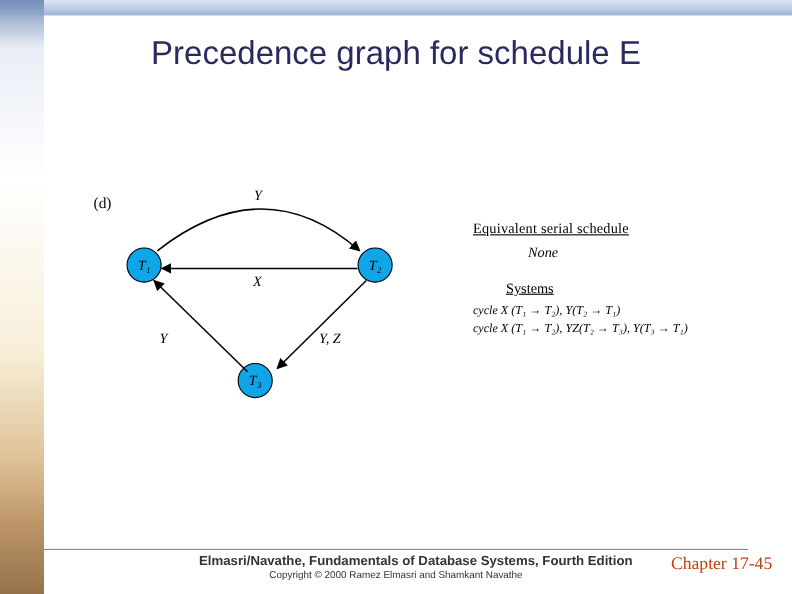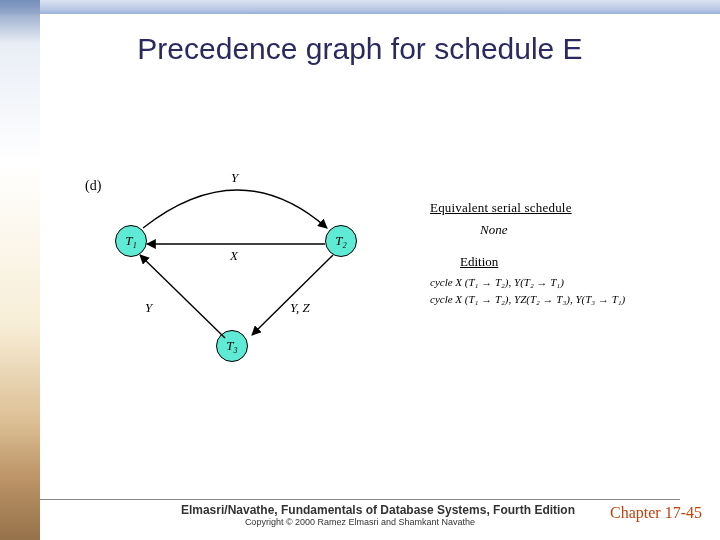--- a/index.html
+++ b/index.html
@@ -89,21 +89,21 @@
     font-family: "Times New Roman", serif;
     font-size: 14px;
     color: #000;
   }
   .node {
     position: absolute;
     width: 30px;
     height: 30px;
     border: 1.5px solid #000;
     border-radius: 50%;
-    background: #5eead4;
+    background: #0ea5e9;
     display: flex;
     align-items: center;
     justify-content: center;
     font-family: "Times New Roman", serif;
     font-size: 13px;
     font-style: italic;
   }
   .edge-label {
     position: absolute;
     font-family: "Times New Roman", serif;
@@ -187,21 +187,21 @@
 
     <path d="M 140 168 L 55 85" fill="none" stroke="#000" stroke-width="1.4" marker-end="url(#arrow)"></path>
 
     <path d="M 248 85 L 167 165" fill="none" stroke="#000" stroke-width="1.4" marker-end="url(#arrow)"></path>
   </svg>
 </div>
 
 <div class="rightbox">
   <div class="hdr">Equivalent serial schedule</div>
   <div class="none">None</div>
-  <div class="reason-hdr">Edition</div>
+  <div class="reason-hdr">Systems</div>
   <div class="reason">cycle X (T₁ → T₂), Y(T₂ → T₁)</div>
   <div class="reason">cycle X (T₁ → T₂), YZ(T₂ → T₃), Y(T₃ → T₁)</div>
 </div>
 
 <div class="footer">
   <div class="rule"></div>
   <div class="line1">Elmasri/Navathe, Fundamentals of Database Systems, Fourth Edition</div>
   <div class="line2">Copyright © 2000 Ramez Elmasri and Shamkant Navathe</div>
 </div>
 <div class="chapter">Chapter 17-45</div>

